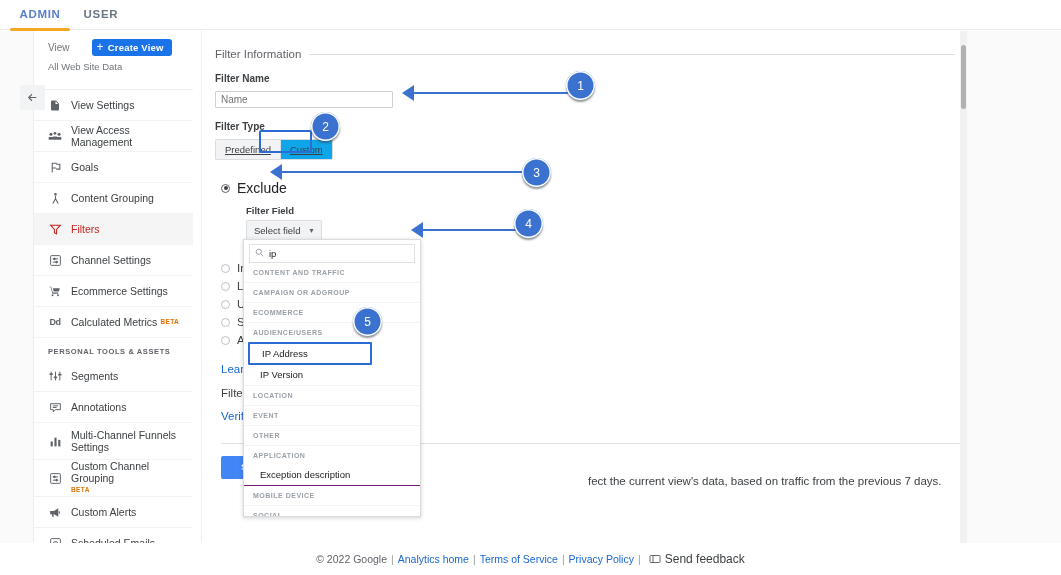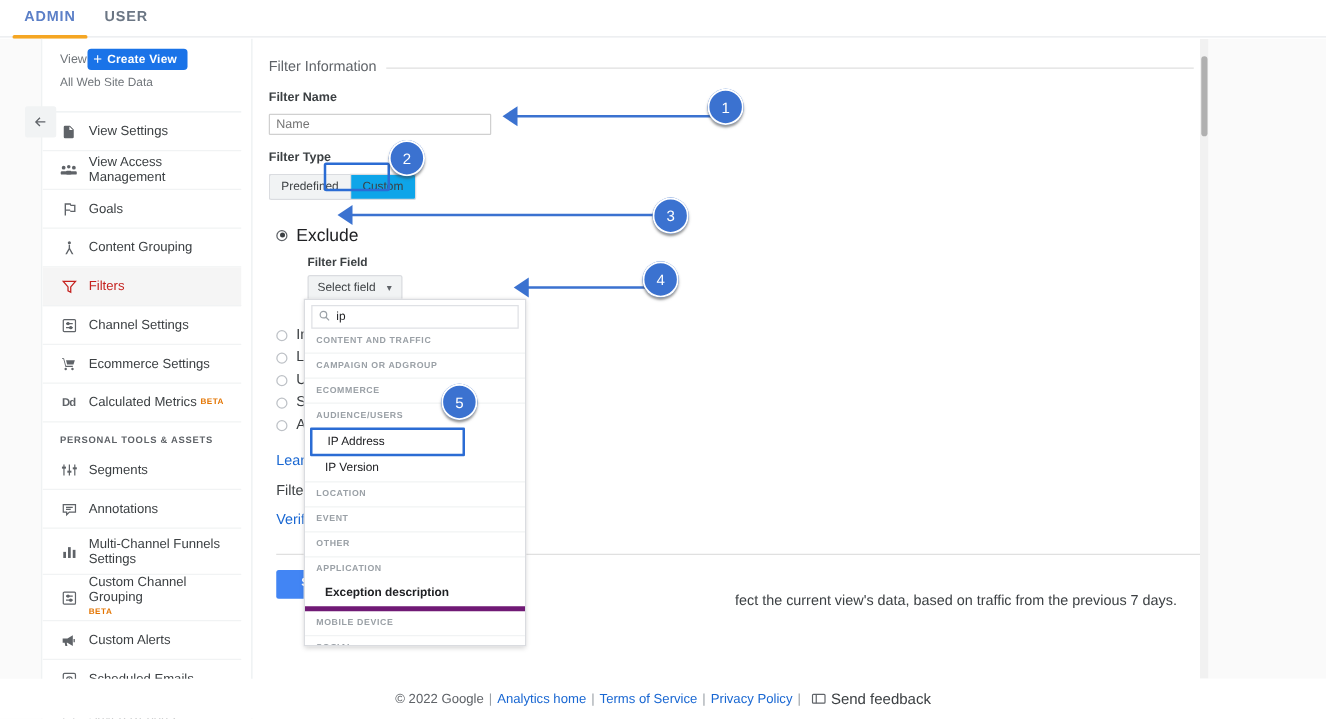--- a/index.html
+++ b/index.html
@@ -33,21 +33,21 @@
     position:absolute; left:0; top:31px; width:34px; height:544px;
     background:#fafafa;
   }
   .sidebar {
     position: absolute; left: 34px; top: 31px; width: 168px; height: 544px;
     background: #ffffff; border-right: 1px solid #eceff1;
     overflow: hidden;
   }
   .sb-viewrow {
     position:relative; height: 26px; padding: 6px 0 0 14px;
-    display:flex; align-items:center; gap:0;
+    display:flex; align-items:center; gap:22px;
   }
   .sb-viewlabel { font-size: 10px; color:#70757a; }
   .create-view-btn {
     display:inline-flex; align-items:center; gap:4px;
     background:#1a73e8; color:#fff; font-size:9.5px; font-weight:bold;
     border-radius:3px; padding:3px 8px 3px 5px; cursor:pointer;
     letter-spacing:.2px;
   }
   .create-view-btn .plus { font-size:12px; font-weight:400; line-height:9px; }
   .sb-allweb {
@@ -102,21 +102,21 @@
   .name-input {
     width:178px; height:17px; border:1px solid #d0d0d0; background:#fff;
     font-size:10px; color:#9aa0a6; padding:2px 5px; border-radius:1px;
   }
 
   .seg {
     display:inline-flex; border-radius:2px; overflow:visible; margin-top:2px;
   }
   .seg-btn {
     font-size:9.5px; color:#3c4043; background:#f1f3f4;
-    padding:4px 9px; border:1px solid #dadce0; cursor:pointer;
+    padding:4px 9px; border:1px solid #dadce0; cursor:pointer;text-decoration:underline;
   }
   .seg-btn.first { border-radius:2px 0 0 2px; border-right:none; }
   .seg-btn.sel { background:#0ea5e9; border-radius:0 2px 2px 0; }
 
   .hl-box { position:absolute; border:2px solid #2b6cd4; border-radius:2px; }
 
   .exclude-row { display:flex; align-items:center; gap:7px; margin:20px 0 0 6px; }
   .radio-on {
     width:9px; height:9px; border-radius:50%; border:1px solid #5f6368;
     display:flex; align-items:center; justify-content:center;
@@ -492,21 +492,21 @@
 
     <div class="dd-cat" style="border-bottom:none">AUDIENCE/USERS</div>
     <div class="dd-opt boxed">IP Address</div>
     <div class="dd-opt" style="border-bottom:1px solid #f1f3f4; padding-bottom:5px;">IP Version</div>
 
     <div class="dd-cat">LOCATION</div>
     <div class="dd-cat">EVENT</div>
     <div class="dd-cat">OTHER</div>
 
     <div class="dd-cat" style="border-bottom:none">APPLICATION</div>
-    <div class="dd-opt" style="border-bottom:4px solid #701a75; padding-bottom:5px;font-weight:bold;">Exception description</div>
+    <div class="dd-opt" style="border-bottom:1px solid #701a75; padding-bottom:5px;">Exception description</div>
 
     <div class="dd-cat">MOBILE DEVICE</div>
     <div class="dd-cat" style="border-bottom:none">SOCIAL</div>
   </div>
 
   <div class="hl-box" style="left:259px; top:130px; width:53px; height:23px;"></div>
 
   <div class="arrow" style="left:413px; top:92px;  width:167px;"></div>
   <div class="badge" style="left:566px; top:71px;">1</div>
 

